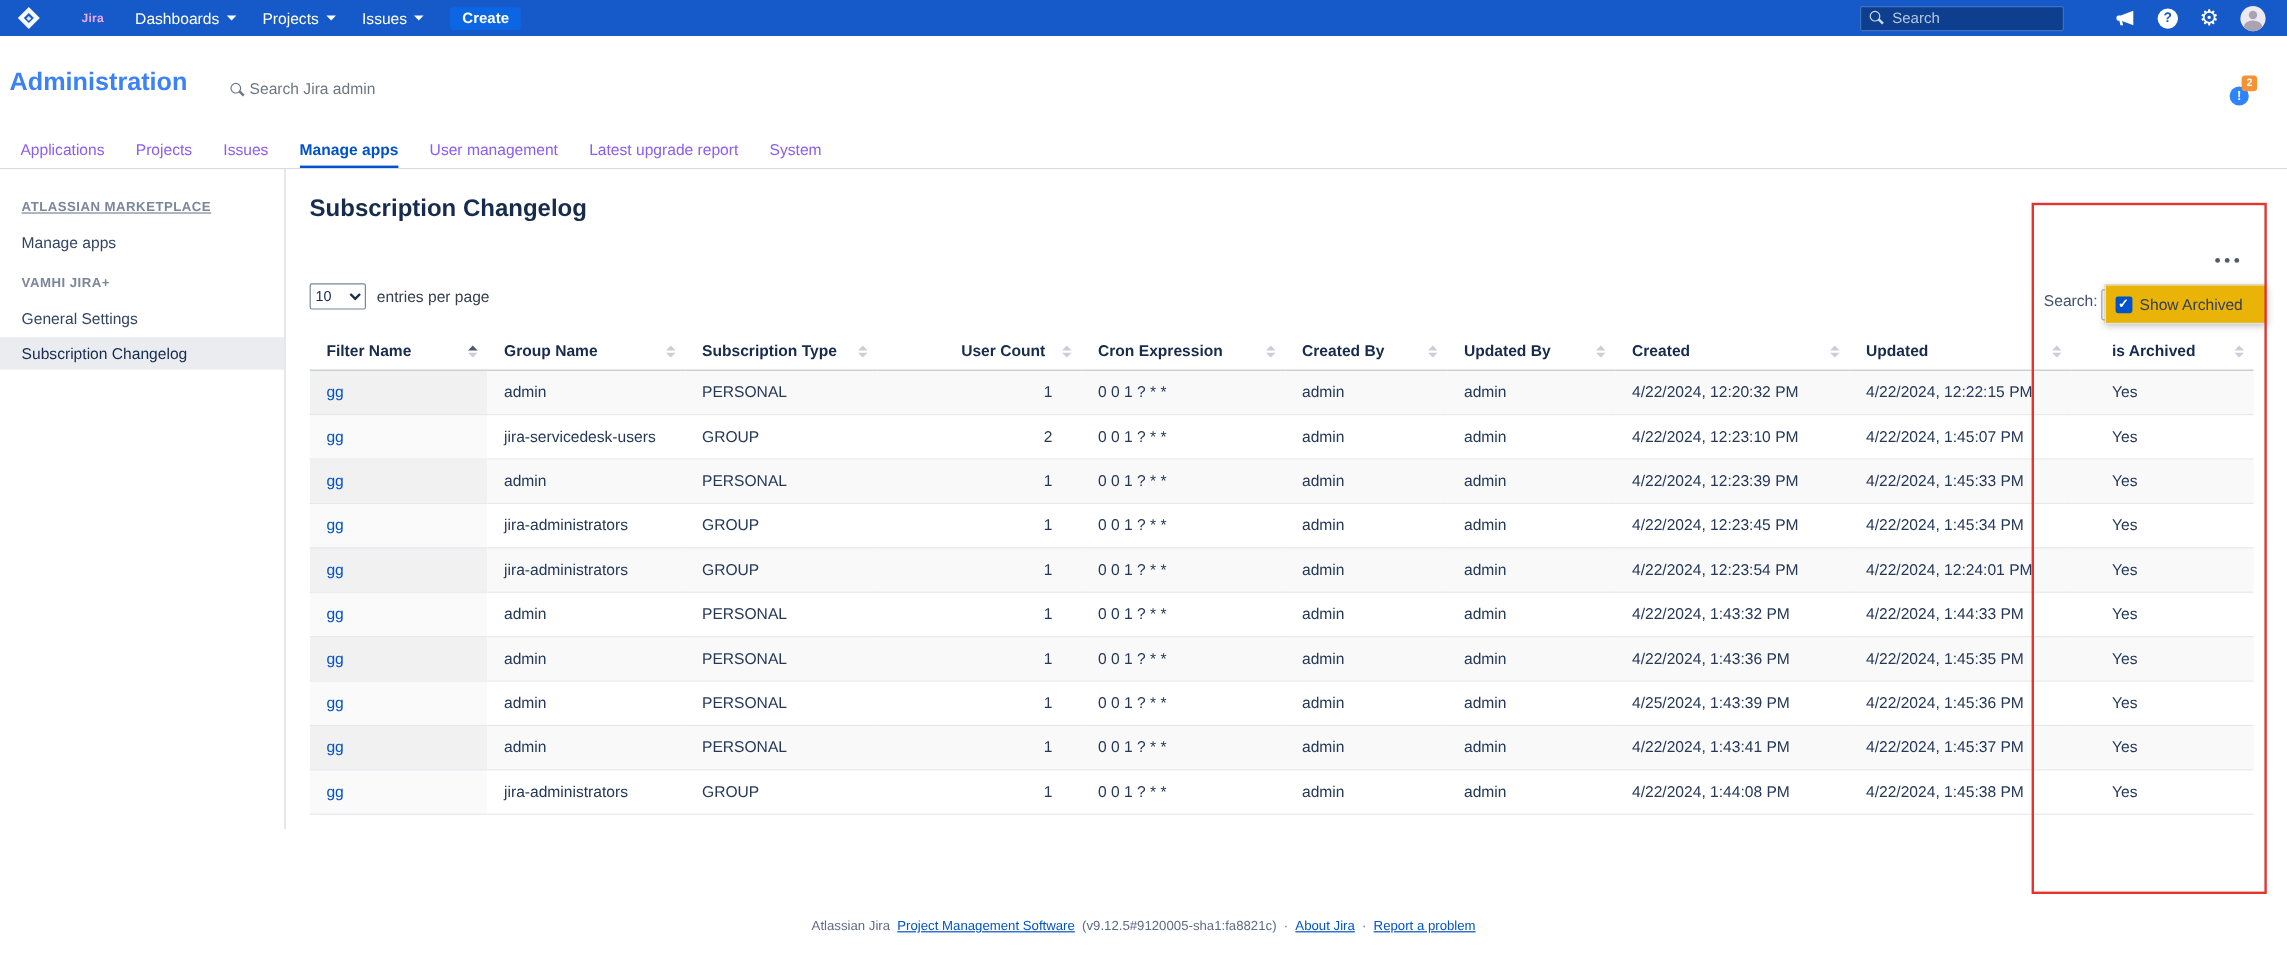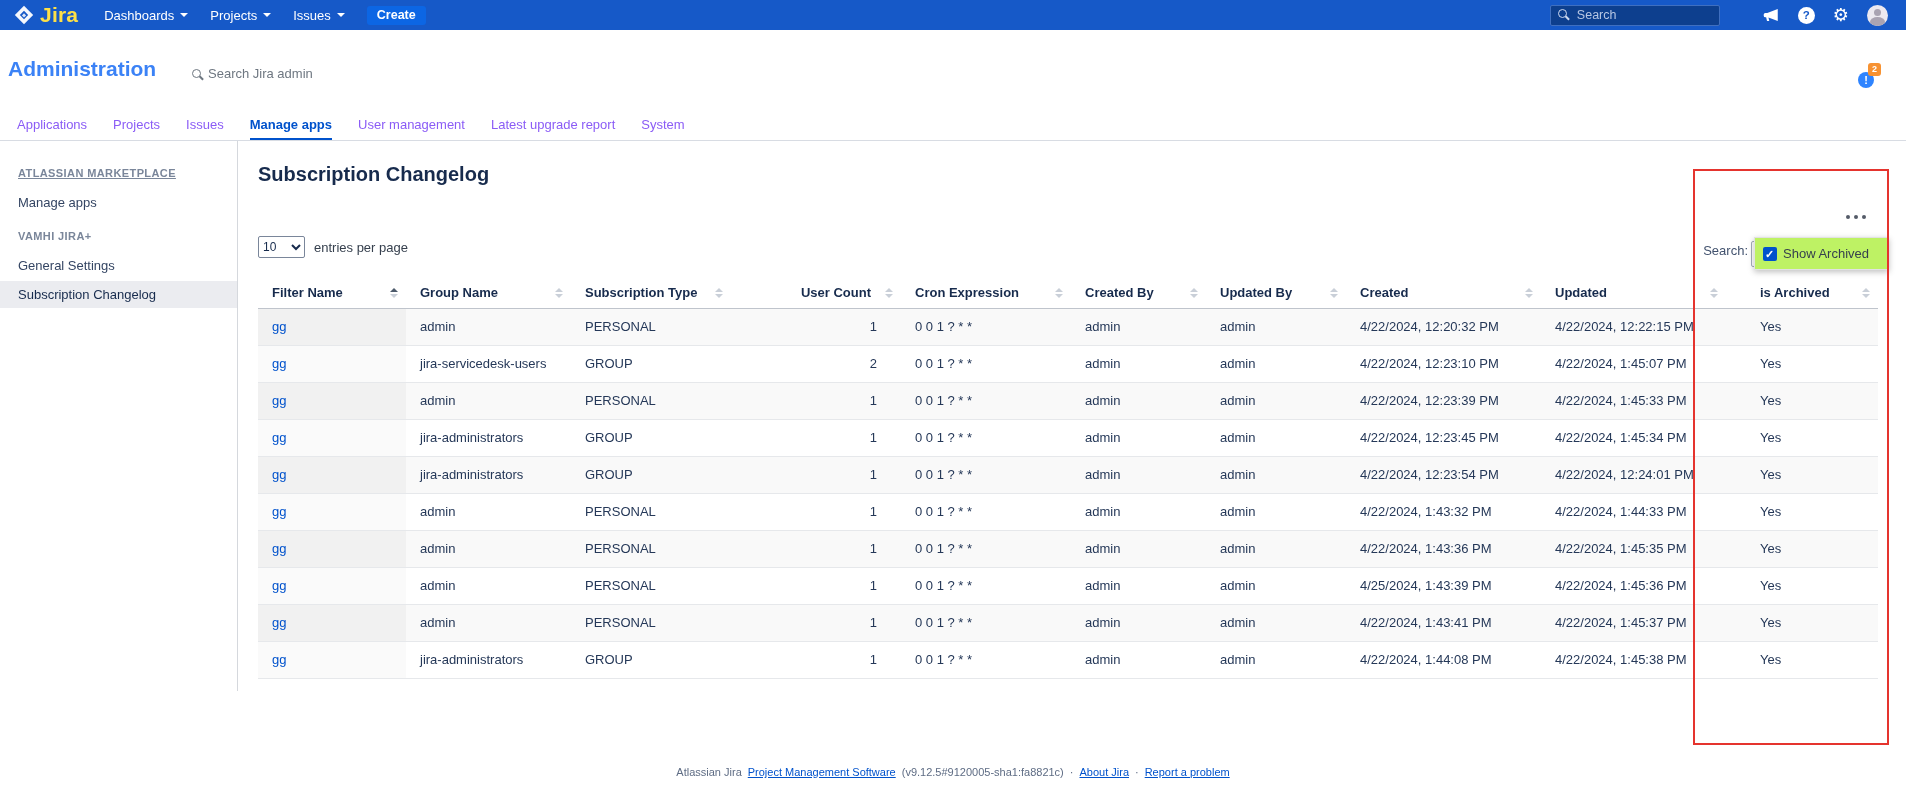--- a/index.html
+++ b/index.html
@@ -3,21 +3,21 @@
 <meta charset="utf-8">
 <style>
   * { margin:0; padding:0; box-sizing:border-box; }
   body { font-family:"Liberation Sans", sans-serif; background:#fff; }
   .page { position:relative; width:1906px; height:795px; background:#fff; overflow:hidden; }
 
   
   .navbar { position:absolute; top:0; left:0; width:100%; height:30px; background:#1659c8;
             display:flex; align-items:center; padding:0 18px 0 14px; color:#fff; }
   .logo { display:flex; align-items:center; gap:6px; }
-  .logo-text { font-size:21px; font-weight:bold; color:#fde047; letter-spacing:.2px; }
+  .logo-text { font-size:10px; font-weight:bold; color:#f0abfc; letter-spacing:.2px;margin-left:28px; }
   .nav-menus { display:flex; align-items:center; margin-left:26px; }
   .nav-menu { display:flex; align-items:center; gap:6px; font-size:13px; color:#fff; margin-right:22px; cursor:pointer; }
   .caret { width:0; height:0; border-left:4px solid transparent; border-right:4px solid transparent; border-top:4px solid #fff; display:inline-block; }
   .create-btn { background:#0c66e4; color:#fff; font-size:12.5px; font-weight:bold; border:none;
                 border-radius:3px; height:19px; padding:0 10px; cursor:pointer; }
   .nav-right { margin-left:auto; display:flex; align-items:center; gap:18px; }
   .nav-search { position:relative; margin-right:24px; }
   .nav-search input { width:170px; height:21px; background:#0d3f8e; border:1px solid #3f6fc0; border-radius:2px;
                       color:#fff; font-size:12.5px; padding:0 6px 0 26px; outline:none; font-family:"Liberation Sans",sans-serif; }
   .nav-search input::placeholder { color:#b6c6e3; }
@@ -62,21 +62,21 @@
                     border:1px solid #7a869a; border-radius:2px; background:#fff; font-family:"Liberation Sans",sans-serif; }
   .entries-label { position:absolute; left:314px; top:240px; font-size:13px; color:#36404e; }
 
   .dots-btn { position:absolute; left:1836px; top:206px; width:40px; height:22px; display:flex; align-items:center;
               justify-content:center; gap:4px; cursor:pointer; }
   .dot { width:4px; height:4px; border-radius:50%; background:#545b68; }
 
   .search-label { position:absolute; left:1690px; top:243px; width:58px; text-align:right; font-size:13px; color:#42526e; }
   .table-search { position:absolute; left:1751px; top:241px; width:138px; height:26px; border:1px solid #a5adba;
                   border-radius:2px; background:#fff; z-index:1; font-size:13px; padding:0 6px; font-family:"Liberation Sans",sans-serif; }
-  .archived-panel { position:absolute; left:1754px; top:237px; width:135px; height:33px; background:#bef264; z-index:5;
+  .archived-panel { position:absolute; left:1754px; top:237px; width:135px; height:33px; background:#eab308; z-index:5;
                     border:1px solid #e2e2e2; box-shadow:0 2px 6px rgba(0,0,0,.25); display:flex; align-items:center; padding-left:8px; gap:6px; cursor:pointer; }
   .cbx { width:14px; height:14px; background:#0052cc; border-radius:2px; color:#fff; flex:0 0 14px; position:relative; }
   .cbx::after { content:"✓"; position:absolute; left:2px; top:0; font-size:11px; line-height:14px; color:#fff; font-weight:bold; }
   .archived-label { font-size:13px; color:#36404e; white-space:nowrap; }
 
   
   .tbl-wrap { position:absolute; left:258px; top:278px; }
   table { border-collapse:collapse; table-layout:fixed; width:1620px; font-size:13px; border-bottom:1px solid #e6e8eb; }
   thead th { height:30px; font-weight:bold; color:#172b4d; text-align:left; padding:0 26px 0 14px;
              position:relative; border-bottom:1px solid #bfc4cc; vertical-align:middle; white-space:nowrap; cursor:pointer; }

